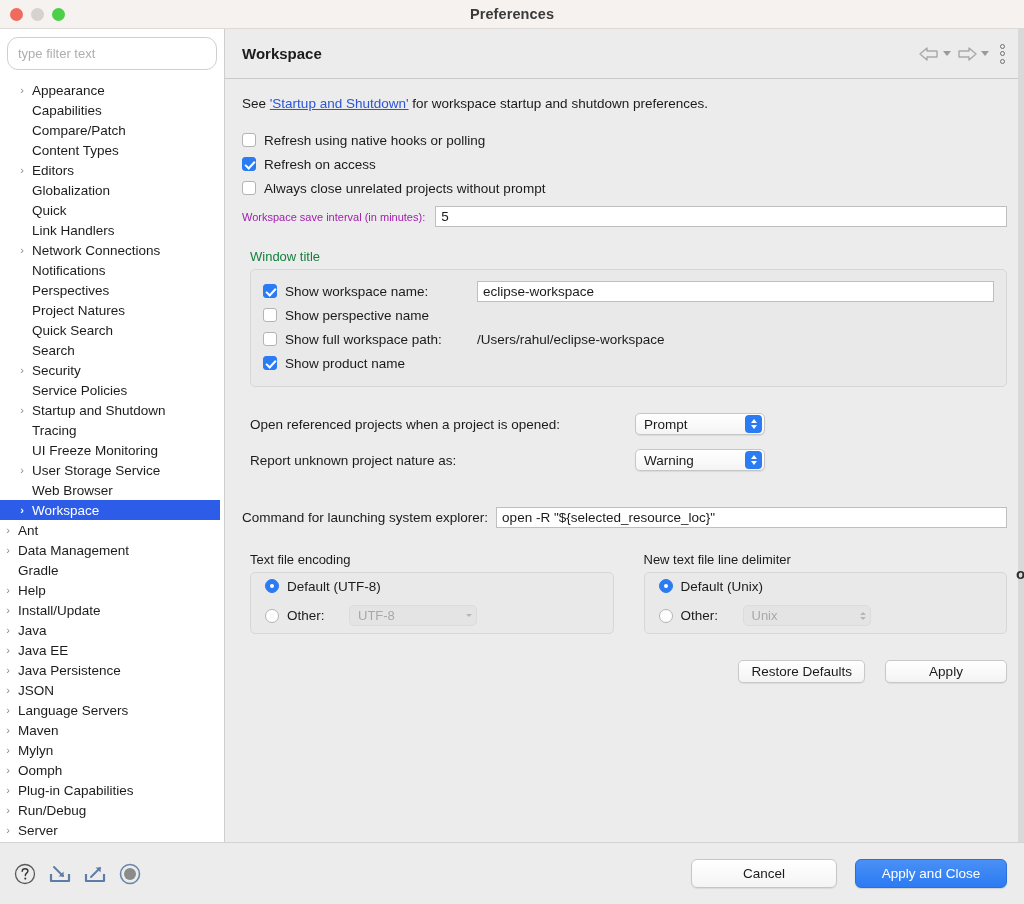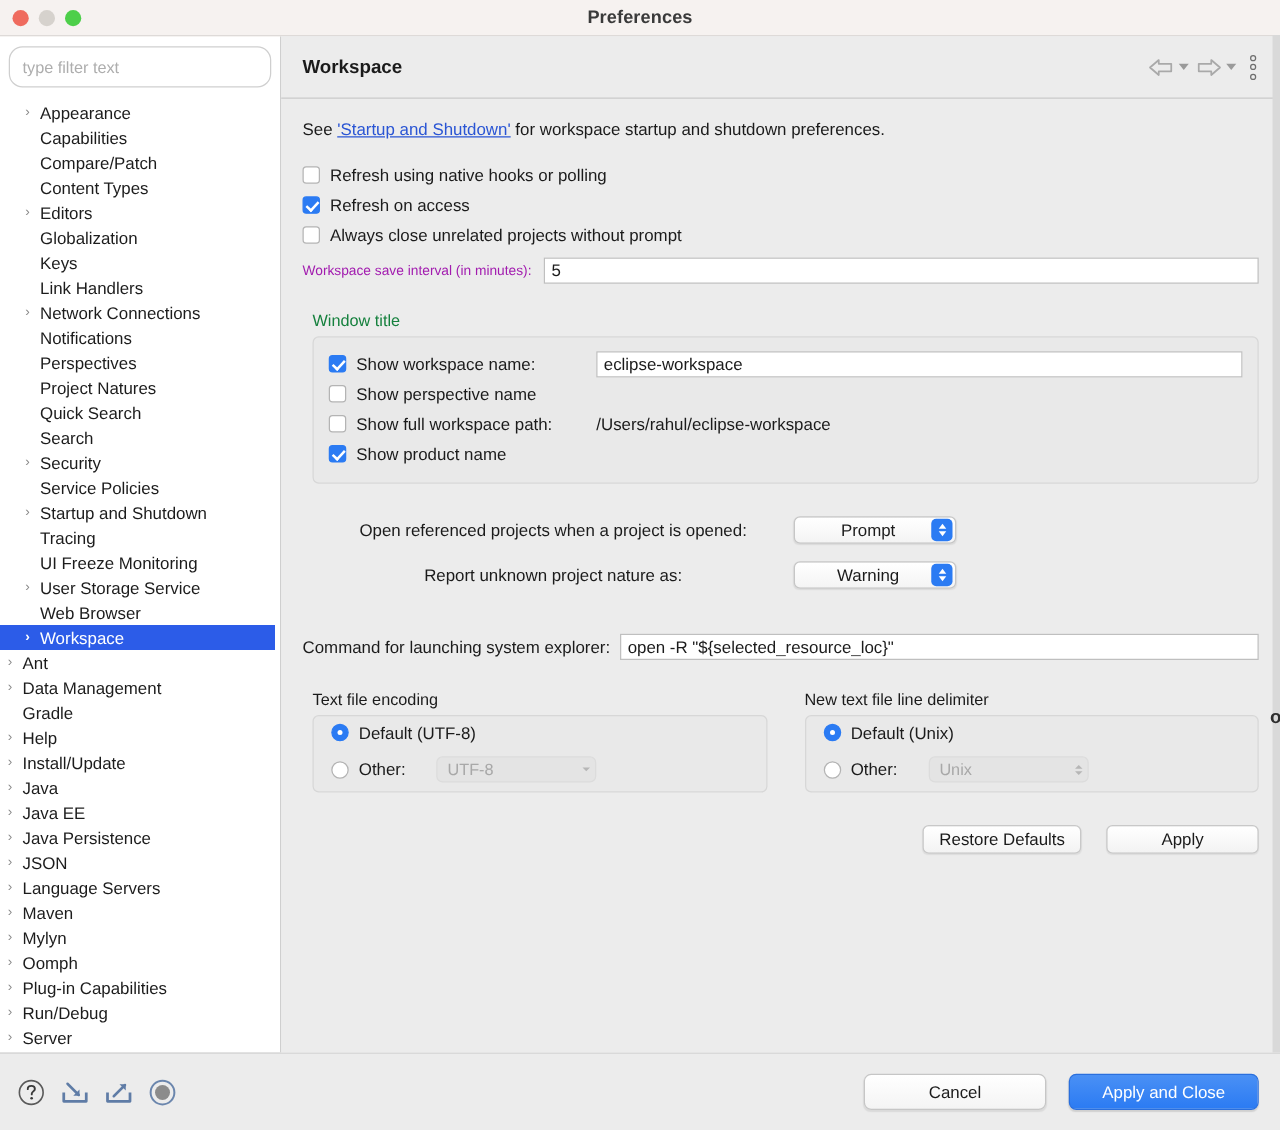--- a/index.html
+++ b/index.html
@@ -172,21 +172,21 @@
     border: 1px solid #d7d7d7; border-radius: 5px;
     background: #e9e9e9;
     padding: 9px 12px 11px 12px;
   }
   .wt-row { display: flex; align-items: center; height: 24px; }
   .wt-row .cb-label { width: 192px; flex: 0 0 192px; }
   .wt-row .tf { flex: 1 1 auto; }
   .wt-row .pathval { font-size: 13.5px; color: #1b1b1b; }
 
   
-  .combo-row { display: flex; align-items: center; margin-top: 14px; padding-left: 8px; text-align: center; }
+  .combo-row { display: flex; align-items: center; margin-top: 14px; padding-left: 8px; }
   .combo-row .lbl { font-size: 13.5px; color: #1b1b1b; width: 385px; flex: 0 0 385px; }
   .combo {
     height: 22px; min-width: 130px;
     border: 1px solid #c6c6c6; border-radius: 5px;
     background: linear-gradient(#ffffff,#f4f4f4);
     display: flex; align-items: center;
     padding: 0 0 0 8px;
     font-size: 13.5px; color: #1b1b1b;
     box-shadow: 0 1px 1px rgba(0,0,0,0.08);
     box-sizing: border-box;
@@ -334,21 +334,21 @@
           <div class="tree-item lvl1">
             <span class="twisty">›</span>
             <span class="tree-label">Editors</span>
           </div>
           <div class="tree-item lvl1">
             <span class="twisty empty">›</span>
             <span class="tree-label">Globalization</span>
           </div>
           <div class="tree-item lvl1">
             <span class="twisty empty">›</span>
-            <span class="tree-label">Keys</span>
+            <span class="tree-label">Quick</span>
           </div>
           <div class="tree-item lvl1">
             <span class="twisty empty">›</span>
             <span class="tree-label">Link Handlers</span>
           </div>
           <div class="tree-item lvl1">
             <span class="twisty">›</span>
             <span class="tree-label">Network Connections</span>
           </div>
           <div class="tree-item lvl1">

